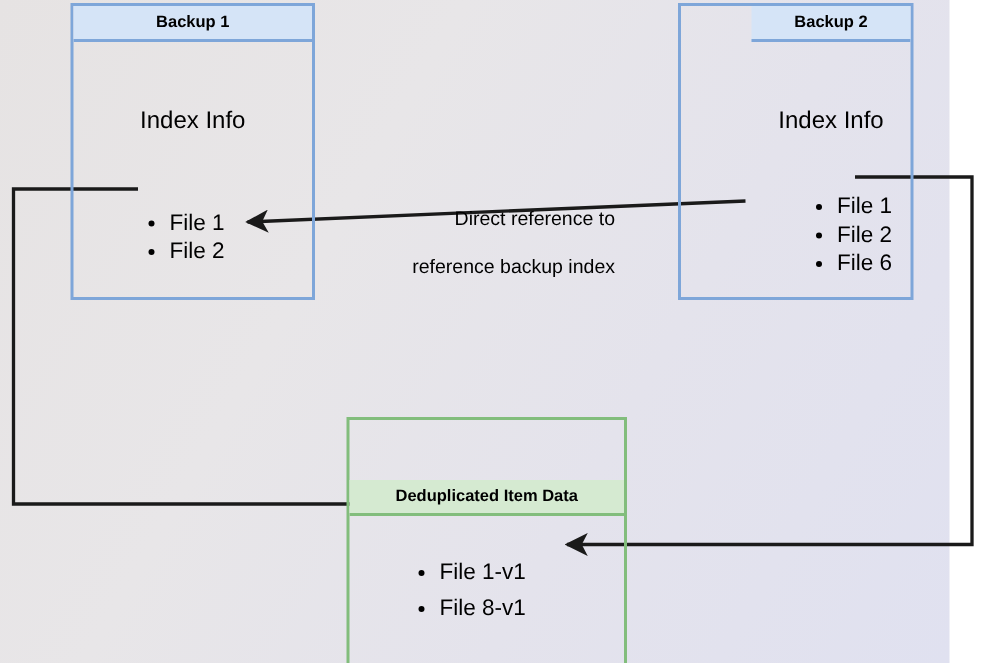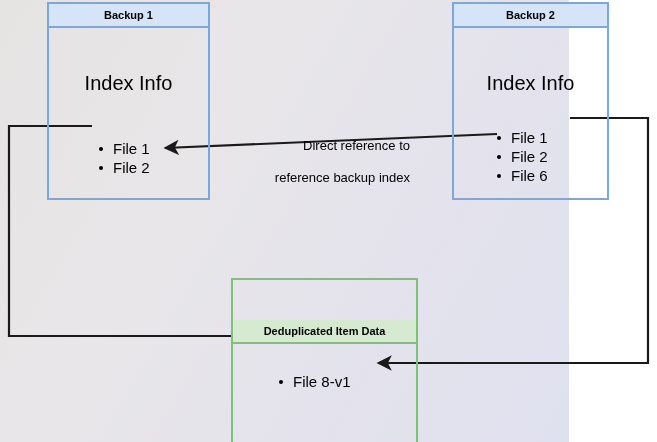--- a/index.html
+++ b/index.html
@@ -7,21 +7,21 @@
     padding: 0;
   }
   body {
     width: 657px;
     height: 442px;
     overflow: hidden;
     font-family: "Liberation Sans", sans-serif;
   }
   #canvas {
     position: relative;
-    width: 569px;
+    width: 633px;
     height: 442px;
     background: linear-gradient(120deg, #e6e3e3 0%, #e8e6e8 35%, #e4e3ec 65%, #e0e1f0 100%);
   }
   .svg-layer {
     position: absolute;
     left: 0;
     top: 0;
     width: 657px;
     height: 442px;
     pointer-events: none;
@@ -68,21 +68,21 @@
     background: #d5ead1;
     border-bottom: 2px solid #82bd7c;
     margin-top: 40px;
   }
   
   .index-title {
     position: absolute;
     left: 0;
     right: 0;
     text-align: center;
-    font-size: 20px;
+    font-size: 16px;
     color: #000;
     white-space: nowrap;
   }
   ul.file-list {
     position: absolute;
     margin: 0;
     padding: 0;
     list-style: none;
     font-size: 15px;
     color: #000;
@@ -149,21 +149,21 @@
         <li>
           <span>File 1</span>
         </li>
         <li>
           <span>File 2</span>
         </li>
       </ul>
     </div>
   </div>
 
-  <div class="box box-blue" style="left:452px; top:2px; width:157px; height:198px;">
+  <div class="box box-blue" style="left:452px; top:2px; width:157px; height:198px;padding-left:47px;">
     <div class="box-header">Backup 2</div>
     <div class="box-body">
       <div class="index-title" style="top:44px;">Index Info</div>
       <ul class="file-list" style="left:41px; top:100px;">
         <li>
           <span>File 1</span>
         </li>
         <li>
           <span>File 2</span>
         </li>
@@ -172,20 +172,23 @@
         </li>
       </ul>
     </div>
   </div>
 
   <div class="box box-green" style="left:231px; top:278px; width:187px; height:168px;">
     <div class="box-header">Deduplicated Item Data</div>
     <div class="box-body">
       <ul class="file-list dedup-list" style="left:44px; top:26px;">
         <li>
+          <span>File 1-v1</span>
+        </li>
+        <li>
           <span>File 8-v1</span>
         </li>
       </ul>
     </div>
   </div>
 
   <div class="annotation" style="left:250px; top:122px; width:160px;">
     <div>Direct reference to</div>
     <div>reference backup index</div>
   </div>

